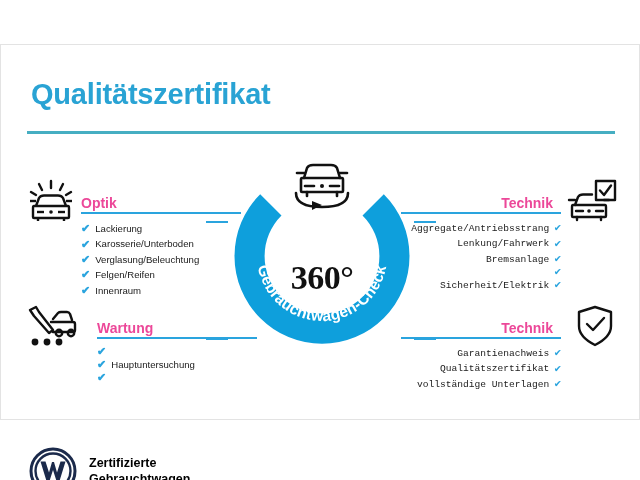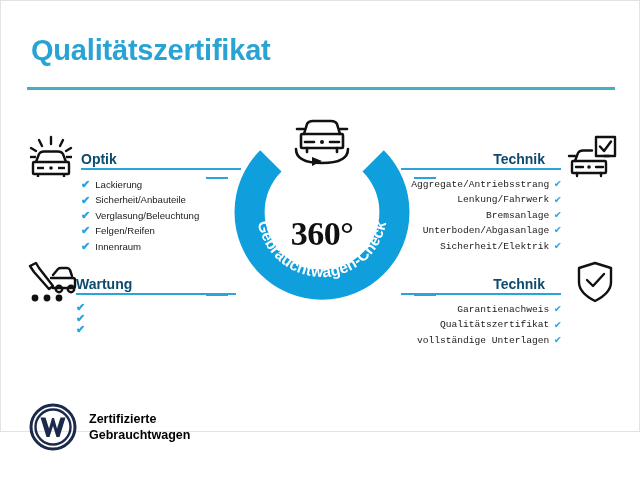--- a/index.html
+++ b/index.html
@@ -9,24 +9,25 @@
   }
   body {
     width: 640px;
     height: 480px;
     font-family: "Liberation Sans", sans-serif;
     overflow: hidden;
   }
   #page {
     position: relative;
     width: 640px;
-    height: 432px;
+    height: 376px;
     background: #ffffff;
     box-sizing: border-box;
     border: 1px solid #e3e3e3;
+    margin-top: 44px;
   }
 
   
   #title {
     position: absolute;
     left: 30px;
     top: 33px;
     font-size: 29px;
     font-weight: bold;
     letter-spacing: -0.2px;
@@ -48,21 +49,21 @@
   }
   .sec-head {
     position: relative;
     height: 26px;
   }
   .sec-title {
     position: absolute;
     bottom: 3px;
     font-size: 14px;
     font-weight: bold;
-    color: #0c4a6e;
+    color: #ec4899;
     white-space: nowrap;
   }
   .sec-rule {
     position: absolute;
     bottom: 0;
     height: 2px;
     background: #2aa4de;
   }
   .items {
     margin-top: 7px;
@@ -82,27 +83,27 @@
     line-height: 1;
   }
 
   
   .col-left .sec-title { left: 0; }
   .col-left .sec-rule  { left: 0; right: 0; }
   .col-left .item { justify-content: flex-start; }
   .col-left .chk { margin-right: 5px; }
 
   
-  .col-right .sec-title { right: 16px; }
+  .col-right .sec-title { right: 8px; }
   .col-right .sec-rule  { left: 0; right: 0; }
   .col-right .item { justify-content: flex-end; font-family: Liberation Mono, monospace; }
   .col-right .chk { margin-left: 5px; }
 
   #sec-optik    { left: 80px; top: 143px; width: 160px; }
-  #sec-wartung  { left: 75px; top: 268px; width: 160px; }
+  #sec-wartung  { left: 96px; top: 268px; width: 160px; }
   #sec-technik  { left: 400px; top: 143px; width: 160px; }
   #sec-garantie { left: 400px; top: 268px; width: 160px; }
 
   
   .sec-icon {
     position: absolute;
     width: 52px;
     height: 44px;
   }
   #icon-optik    { left: 24px;  top: 134px; }
@@ -245,21 +246,21 @@
       <div class="sec-title">Optik</div>
       <div class="sec-rule"></div>
     </div>
     <div class="items">
       <div class="item">
           <span class="chk">✔</span>
           <span>Lackierung</span>
         </div>
       <div class="item">
           <span class="chk">✔</span>
-          <span>Sicherheit/Anbauteile</span>
+          <span>Karosserie/Unterboden</span>
         </div>
       <div class="item">
           <span class="chk">✔</span>
           <span>Verglasung/Beleuchtung</span>
         </div>
       <div class="item">
           <span class="chk">✔</span>
           <span>Felgen/Reifen</span>
         </div>
       <div class="item">
@@ -273,20 +274,21 @@
     <div class="sec-head">
       <div class="sec-title">Wartung</div>
       <div class="sec-rule"></div>
     </div>
     <div class="items">
       <div class="item">
           <span class="chk">✔</span>
         </div>
       <div class="item">
           <span class="chk">✔</span>
+          <span>Hauptuntersuchung</span>
         </div>
       <div class="item">
           <span class="chk">✔</span>
         </div>
     </div>
   </div>
 
   <div class="section col-right" id="sec-technik">
     <div class="sec-head">
       <div class="sec-title">Technik</div>
@@ -299,21 +301,20 @@
         </div>
       <div class="item">
           <span>Lenkung/Fahrwerk</span>
           <span class="chk">✔</span>
         </div>
       <div class="item">
           <span>Bremsanlage</span>
           <span class="chk">✔</span>
         </div>
       <div class="item">
-          <span>Unterboden/Abgasanlage</span>
           <span class="chk">✔</span>
         </div>
       <div class="item">
           <span>Sicherheit/Elektrik</span>
           <span class="chk">✔</span>
         </div>
     </div>
   </div>
 
   <div class="section col-right" id="sec-garantie">

